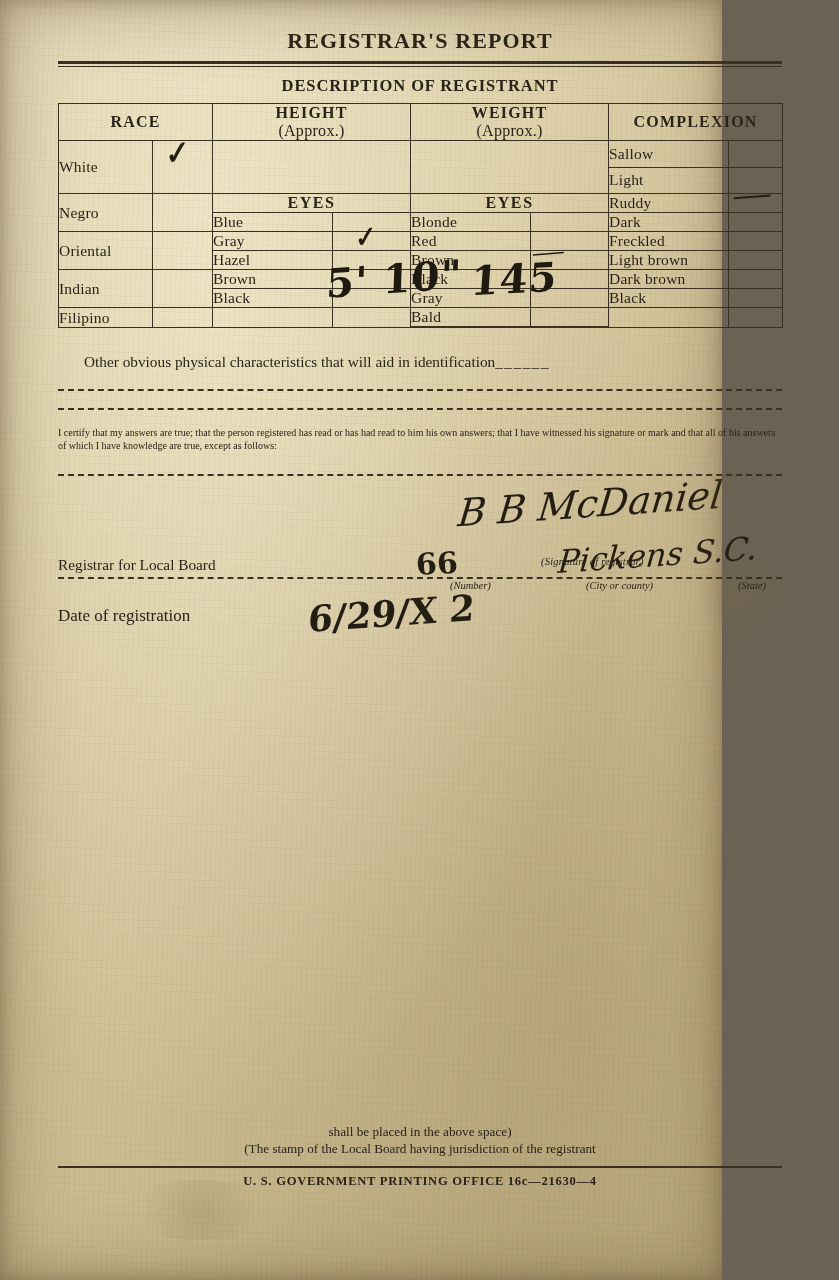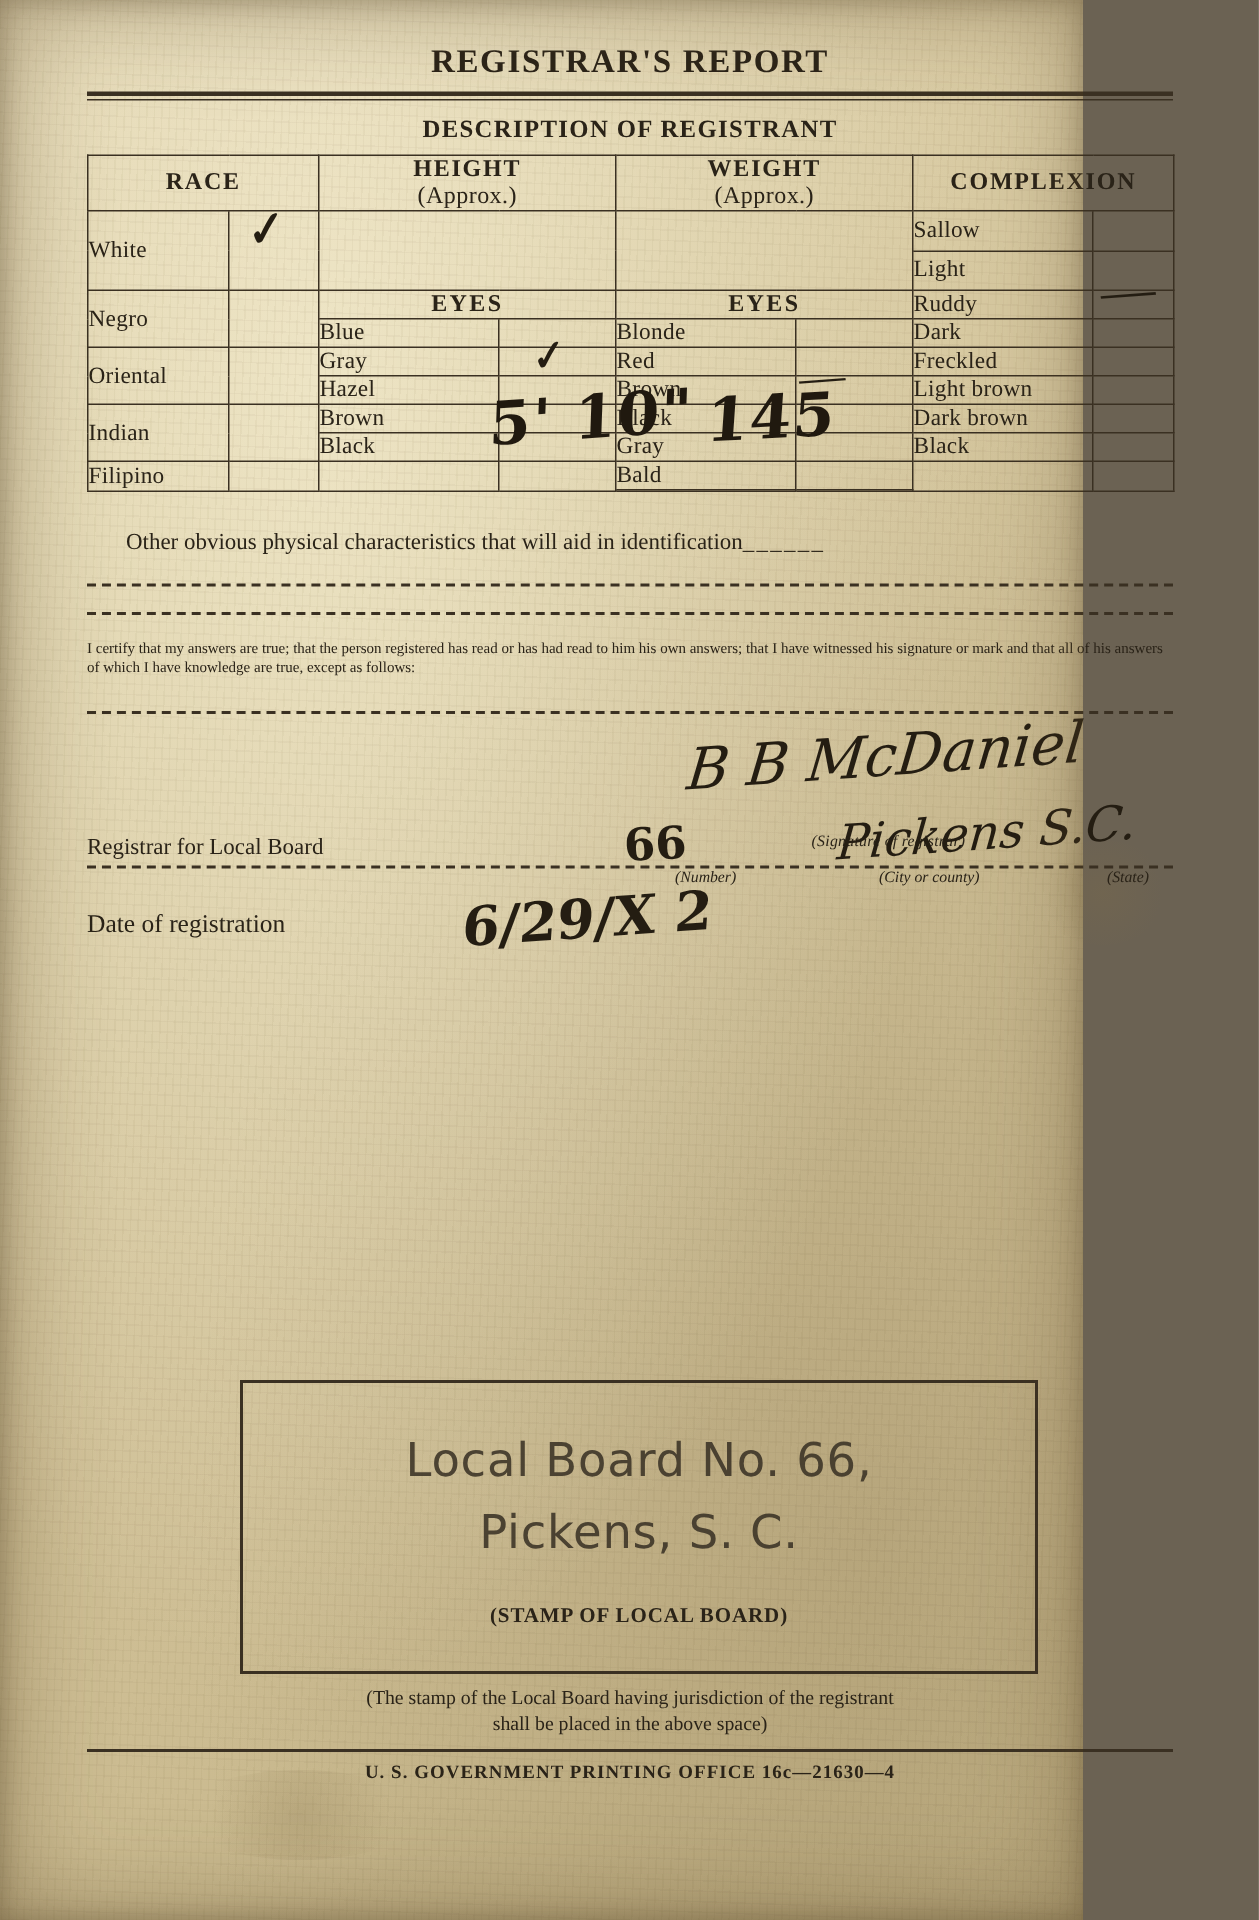--- a/index.html
+++ b/index.html
@@ -492,29 +492,24 @@
       <div class="caps-row">
         <span class="cap" style="left:392px;">(Number)</span>
         <span class="cap" style="left:528px;">(City or county)</span>
         <span class="cap" style="left:680px;">(State)</span>
       </div>
 
       <div class="dateline">Date of registration</div>
       <div class="date-hand">6/29/X 2</div>
     </div>
 
-    <div class="stampbox">
-      <div class="stamp-line1">Local Board No. 66,</div>
-      <div class="stamp-line2">Pickens, S. C.</div>
-      <div class="stamp-caption">(STAMP OF LOCAL BOARD)</div>
-    </div>
 
     <div class="stamp-note">
+      <div>shall be placed in the above space)</div>
       <div>(The stamp of the Local Board having jurisdiction of the registrant</div>
-      <div>shall be placed in the above space)</div>
     </div>
 
     <div class="footer-rule"></div>
     <div class="footer">U. S. GOVERNMENT PRINTING OFFICE     16c—21630—4</div>
   </div>
 
   <div class="edge-shade"></div>
 </div>
 
 </body></html>

